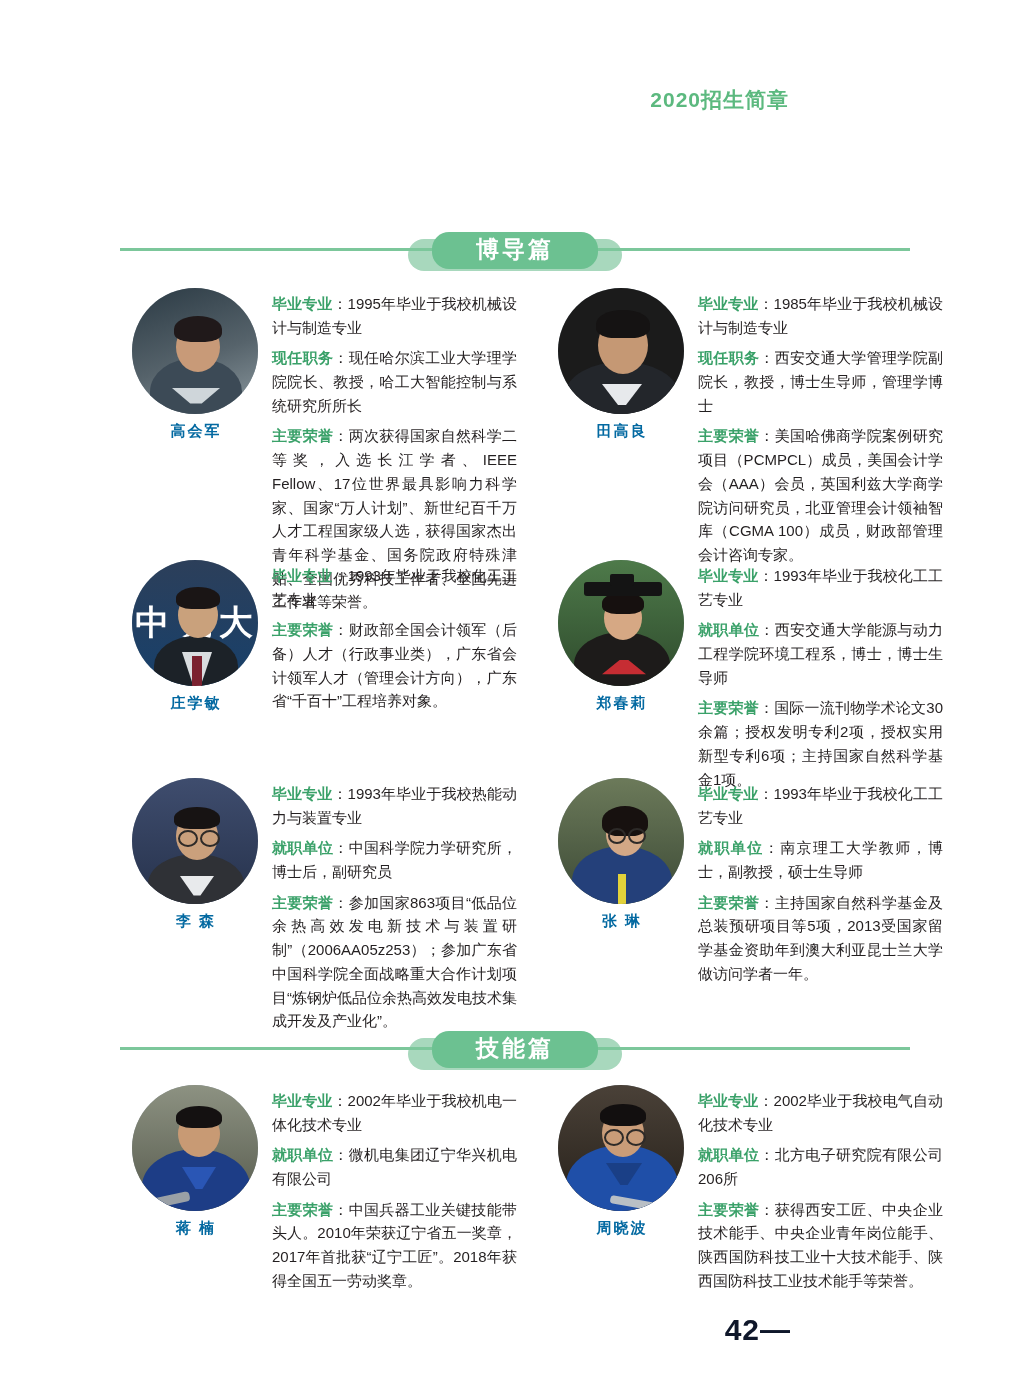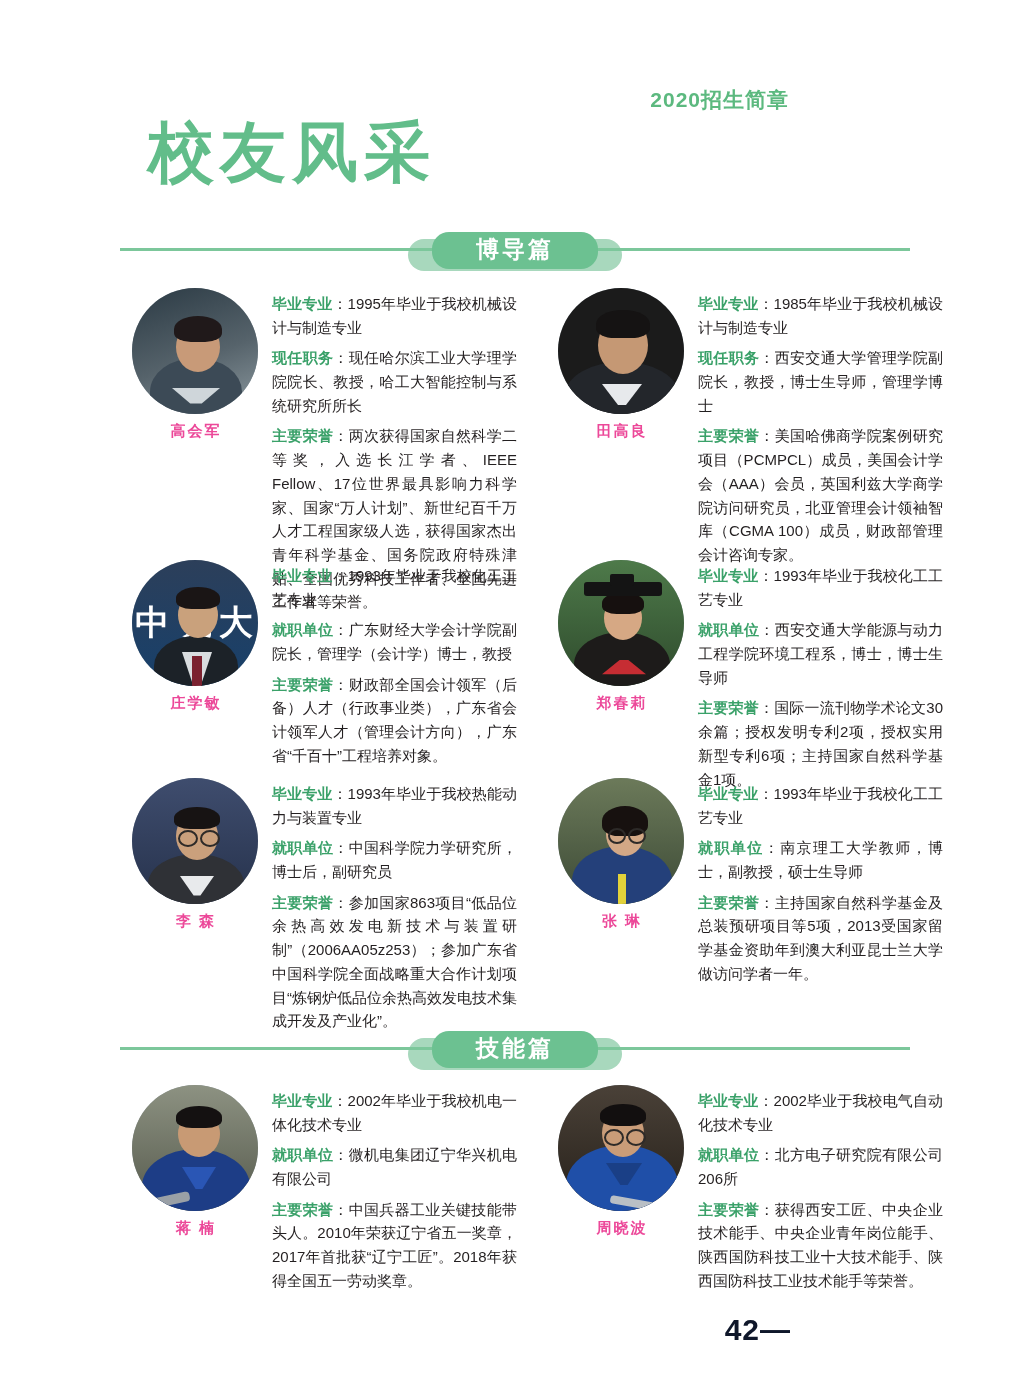--- a/index.html
+++ b/index.html
@@ -107,21 +107,21 @@
     height: 126px;
     border-radius: 50%;
     overflow: hidden;
     position: relative;
     background: #9aa6ae;
   }
   .name {
     margin-top: 8px;
     font-size: 15px;
     font-weight: bold;
-    color: #ec4899;
+    color: #0369a1;
     letter-spacing: 2px;
   }
   .text-col {
     flex: 1;
     padding-top: 4px;
   }
   .field {
     font-size: 15px;
     line-height: 1.58;
     margin-bottom: 7px;
@@ -154,21 +154,20 @@
   .p-glass { position:absolute; border:2px solid #2d2a28; border-radius:50%; }
   .p-collar { position:absolute; }
 </style>
 </head>
 <body>
 
 <div class="page">
 
   <div class="brochure-tag">2020招生简章</div>
 
-  <div class="page-title">校友风采</div>
 
   <div class="section-banner" style="top:232px;">
     <div class="rule"></div>
     <div class="shadow"></div>
     <div class="pill">博导篇</div>
   </div>
 
   <div class="grid" style="top:288px; height:720px;">
 
     <div class="profile" style="left:14px; top:0px;">
@@ -228,23 +227,20 @@
           <div class="p-head" style="left:46px; top:32px; width:40px; height:46px; background:#c9a17c;"></div>
           <div class="p-hair" style="left:44px; top:27px; width:44px; height:22px; background:#1a1515;"></div>
           <div class="p-collar" style="left:50px; bottom:0; width:30px; height:34px; background:#d9dde0; clip-path:polygon(0 0,100% 0,62% 100%,38% 100%);"></div>
           <div class="p-collar" style="left:60px; bottom:0; width:10px; height:30px; background:#7b2230;"></div>
         </div>
         <div class="name">庄学敏</div>
       </div>
       <div class="text-col">
         <div class="field">
           <span class="lbl">毕业专业</span><span class="sep">：</span><span>1993年毕业于我校化工工艺专业</span>
-        </div>
-        <div class="field">
-          <span class="lbl">就职单位</span><span class="sep">：</span><span>广东财经大学会计学院副院长，管理学（会计学）博士，教授</span>
         </div>
         <div class="field">
           <span class="lbl">主要荣誉</span><span class="sep">：</span><span>财政部全国会计领军（后备）人才（行政事业类），广东省会计领军人才（管理会计方向），广东省“千百十”工程培养对象。</span>
         </div>
       </div>
     </div>
 
     <div class="profile" style="left:440px; top:272px;">
       <div class="photo-col">
         <div class="photo">

